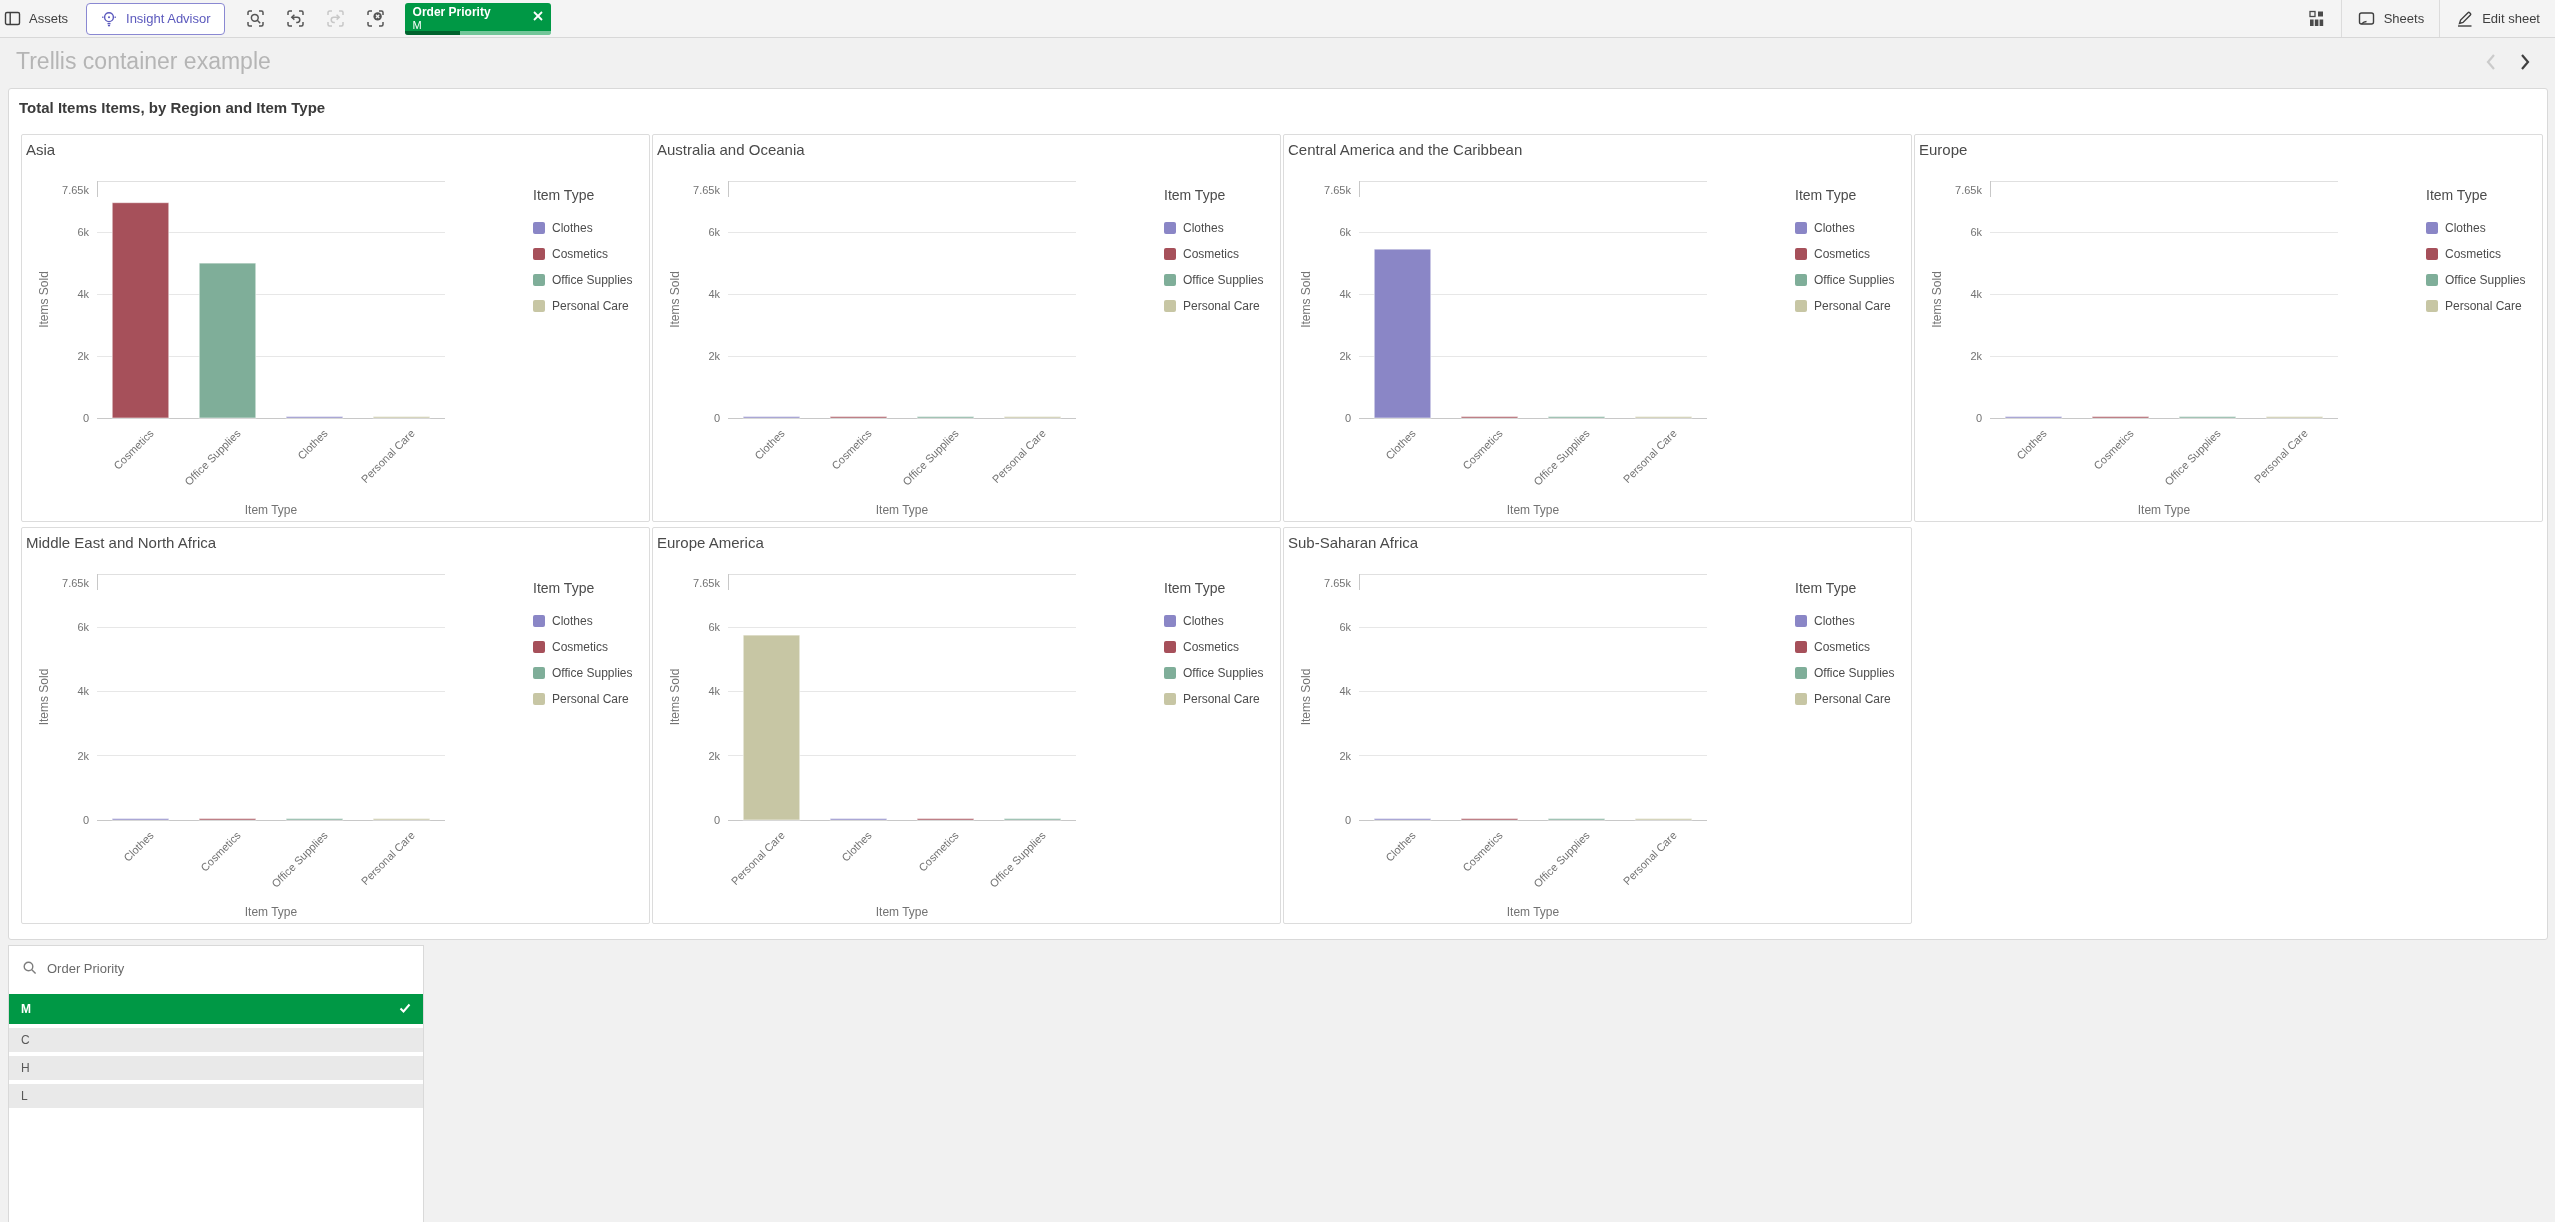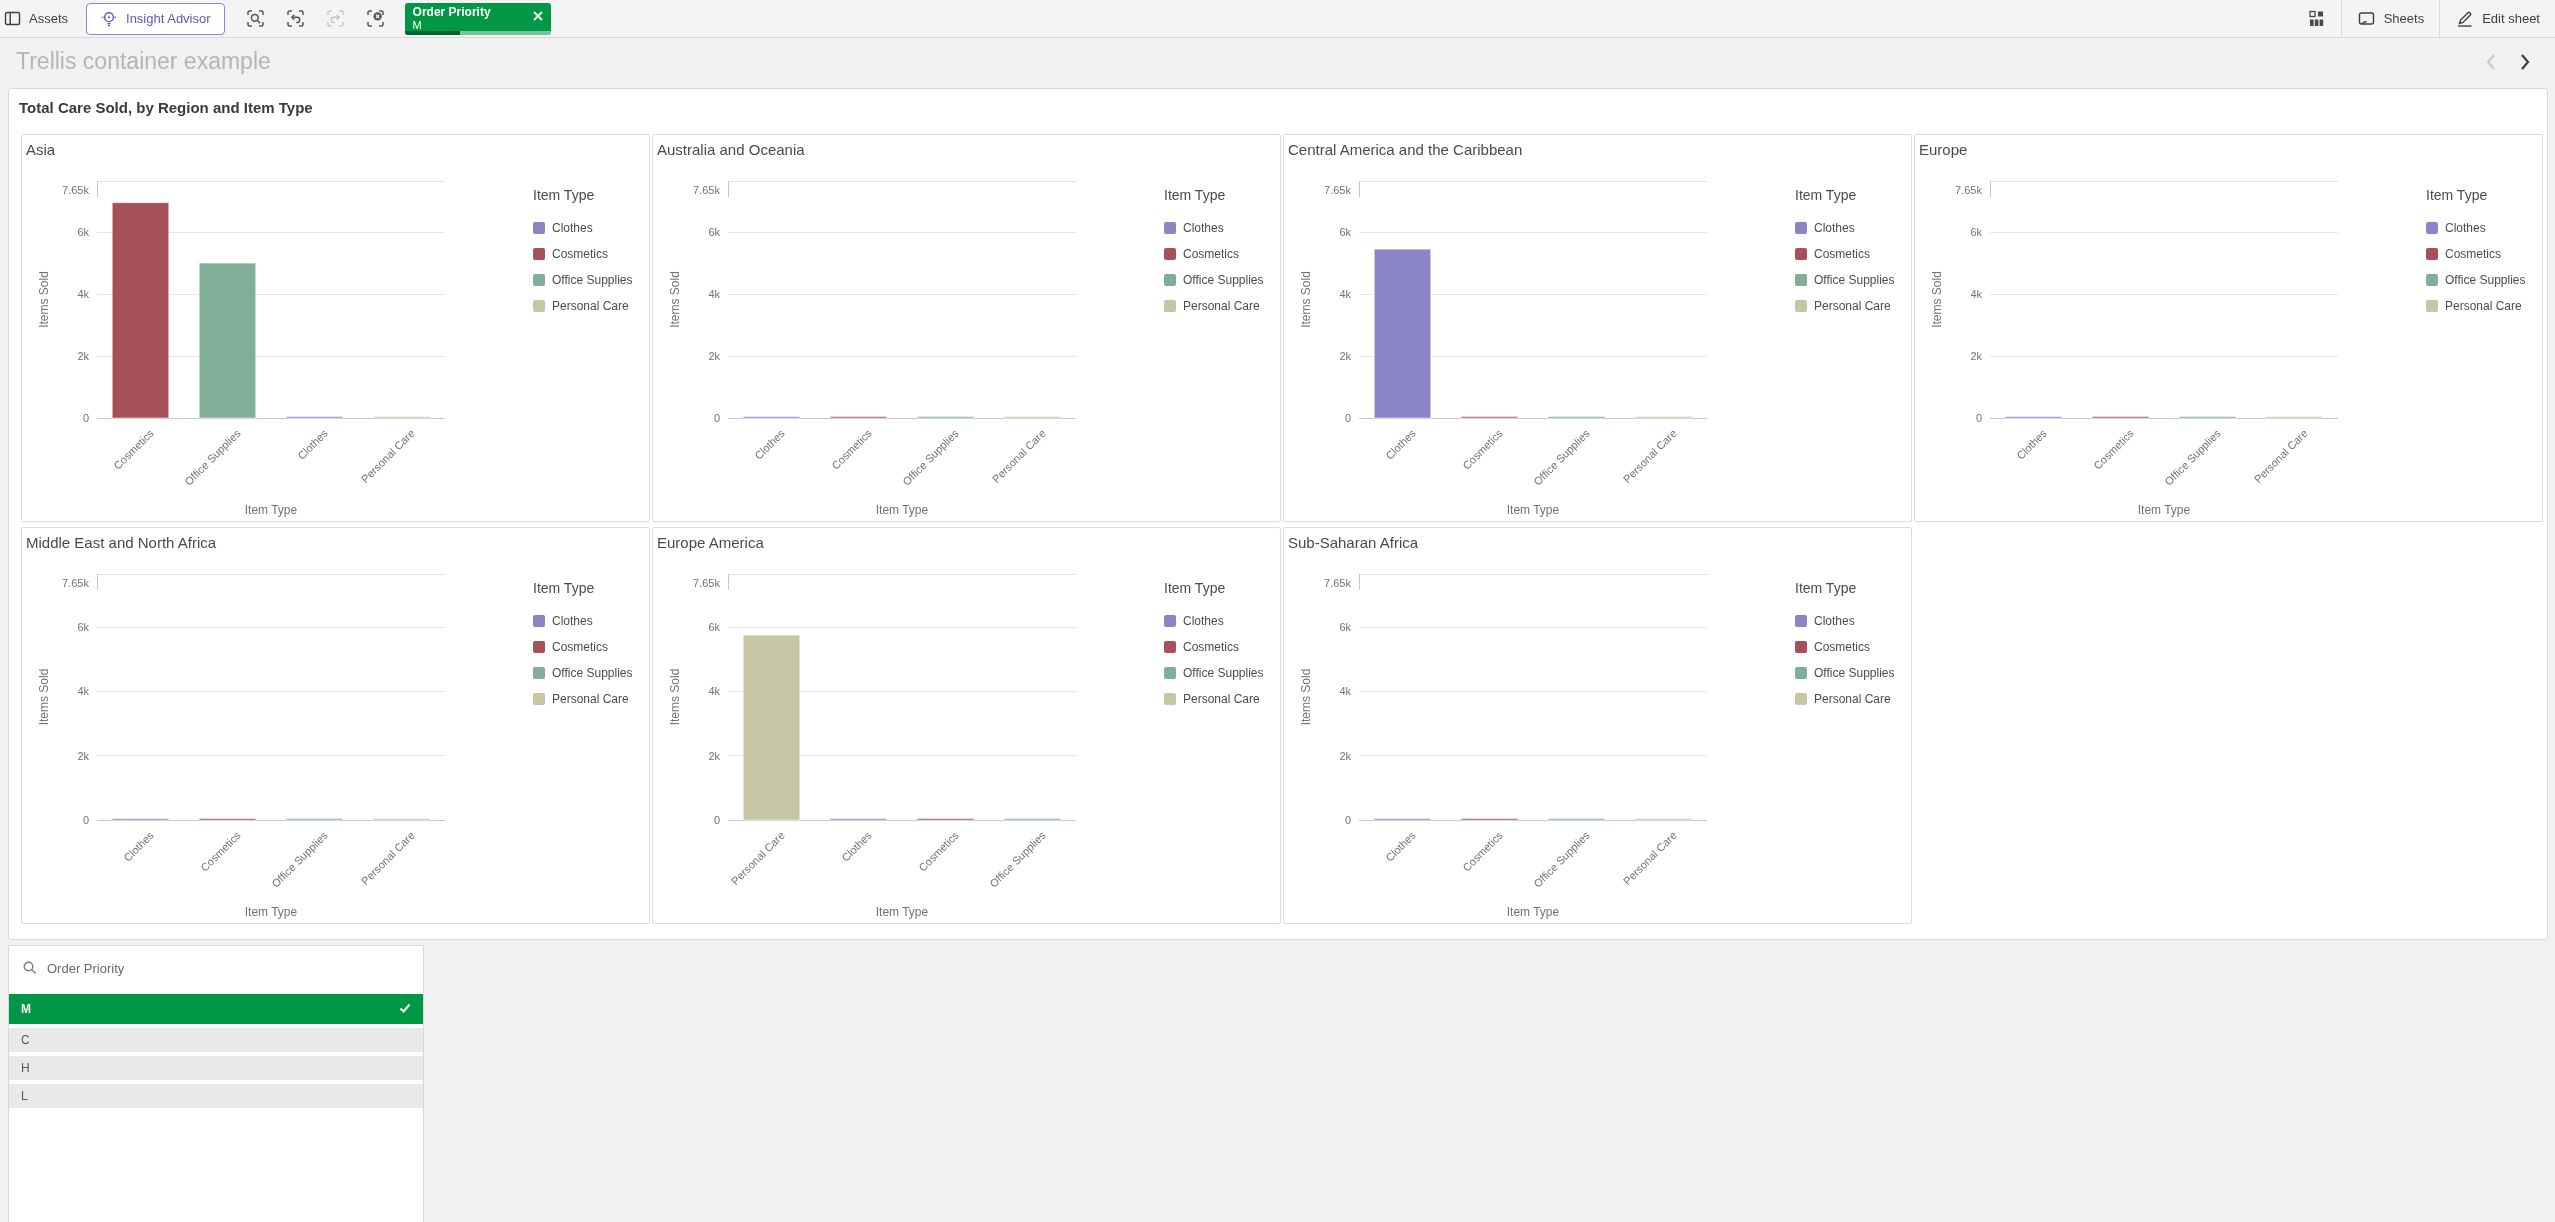--- a/index.html
+++ b/index.html
@@ -182,21 +182,21 @@
   </span>
   <span class="nav-next">
     <svg width="12" height="20" viewBox="0 0 12 20" fill="none" stroke="currentColor" stroke-width="2.2">
         <polyline points="3,3 9,10 3,17"></polyline>
       </svg>
   </span>
 </div>
 
 <div class="sheet">
   <div class="tcontainer">
-    <div class="section-header">Total Care Sold, by Region and Item Type</div>
+    <div class="section-header">Total Items Items, by Region and Item Type</div>
     <div id="trellis-grid">
         <div class="panel" style="left: 12px; top: 45px; width: 627px; height: 386px;">
           <div class="panel-title">Asia</div>
           <svg class="plot" width="627" height="386">
             <line x1="75" y1="283" x2="423" y2="283" stroke="#c8c8c8" shape-rendering="crispEdges"></line>
             <text x="67" y="287" font-size="11" fill="#737373" text-anchor="end" font-family="Liberation Sans, DejaVu Sans, sans-serif">0</text>
             <line x1="75" y1="221.0392156862745" x2="423" y2="221.0392156862745" stroke="#e7e7e7" shape-rendering="crispEdges"></line>
             <text x="67" y="225.0392156862745" font-size="11" fill="#737373" text-anchor="end" font-family="Liberation Sans, DejaVu Sans, sans-serif">2k</text>
             <line x1="75" y1="159.078431372549" x2="423" y2="159.078431372549" stroke="#e7e7e7" shape-rendering="crispEdges"></line>
             <text x="67" y="163.078431372549" font-size="11" fill="#737373" text-anchor="end" font-family="Liberation Sans, DejaVu Sans, sans-serif">4k</text>

